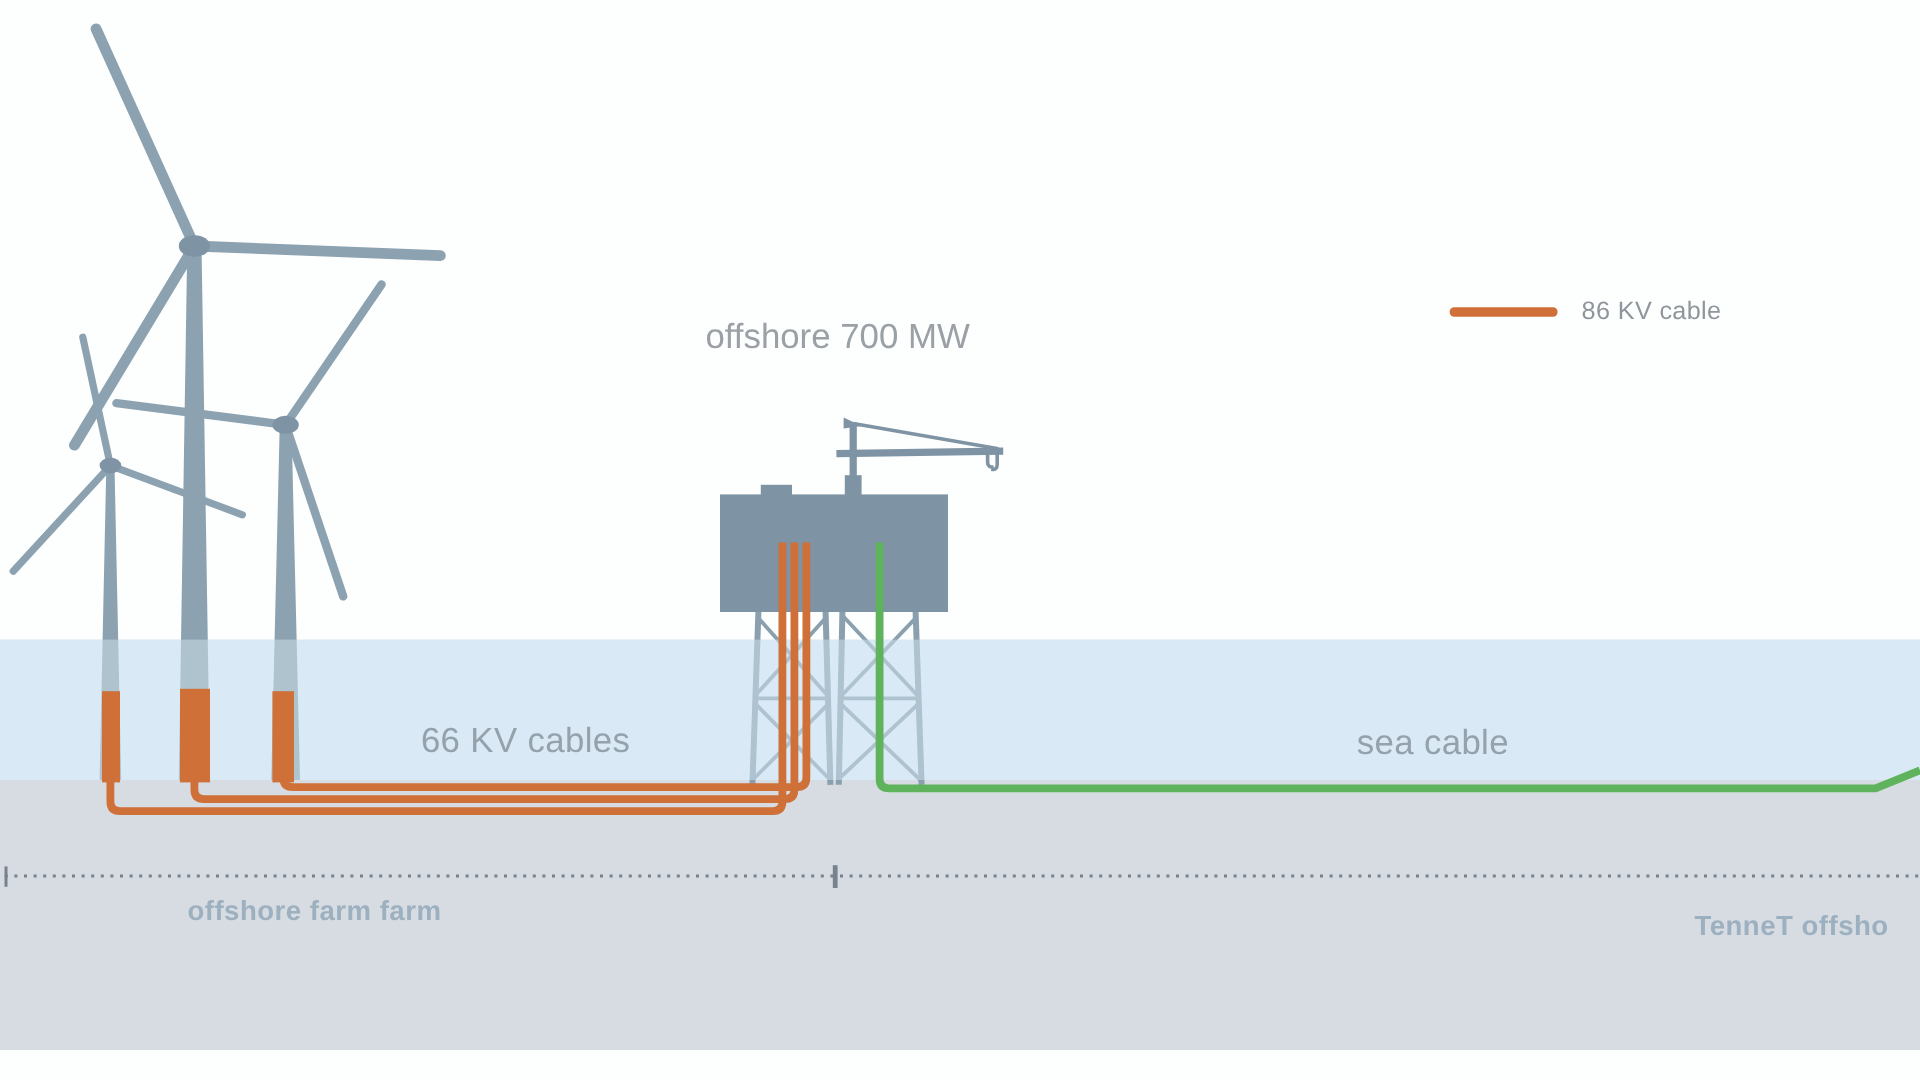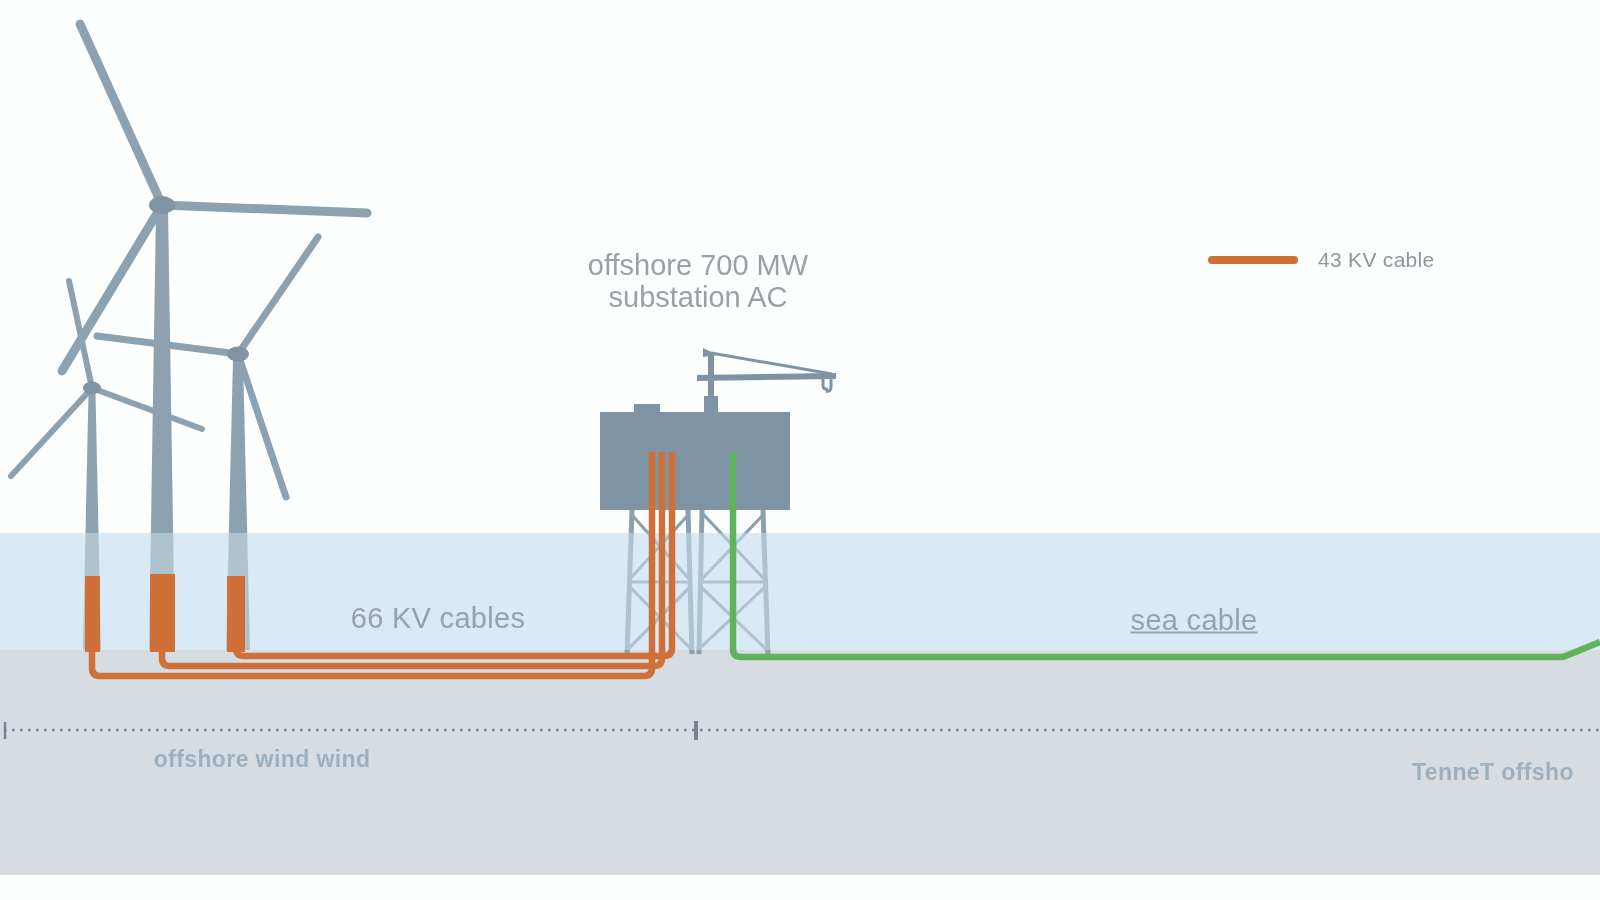--- a/index.html
+++ b/index.html
@@ -106,29 +106,28 @@
 
     <g stroke="#77828E">
       <line x1="4" y1="730" x2="1600" y2="730" stroke-width="2.5" stroke-dasharray="2.5 5.5"></line>
       <line x1="5" y1="722" x2="5" y2="739" stroke-width="2.5"></line>
       <line x1="696" y1="721" x2="696" y2="740" stroke-width="4"></line>
     </g>
   </svg>
 
   <div class="sub-lbl" style="left:698px;top:281px;">
     <div>offshore 700 MW</div>
-    <div>substation AC</div>
   </div>
 
   <div class="lbl" style="left:438px;top:618px;">66 KV cables</div>
-  <div class="lbl" style="left:1194px;top:620px;text-decoration:underline;">sea cable</div>
+  <div class="lbl" style="left:1194px;top:620px;">sea cable</div>
 
-  <div class="zone-lbl zone-left" style="left:262px;top:759px;">offshore wind wind</div>
+  <div class="zone-lbl zone-left" style="left:262px;top:759px;">offshore farm farm</div>
   <div class="zone-lbl zone-right" style="left:1412px;top:759px;margin-top:13px;">TenneT offsho</div>
 
   <div class="legend">
     <div class="legend-row">
       <div class="legend-swatch" style="background: rgb(206, 112, 56);"></div>
-      <span class="legend-label">43 KV cable</span>
+      <span class="legend-label">86 KV cable</span>
     </div>
   </div>
 
 </div>
 
 </body></html>

